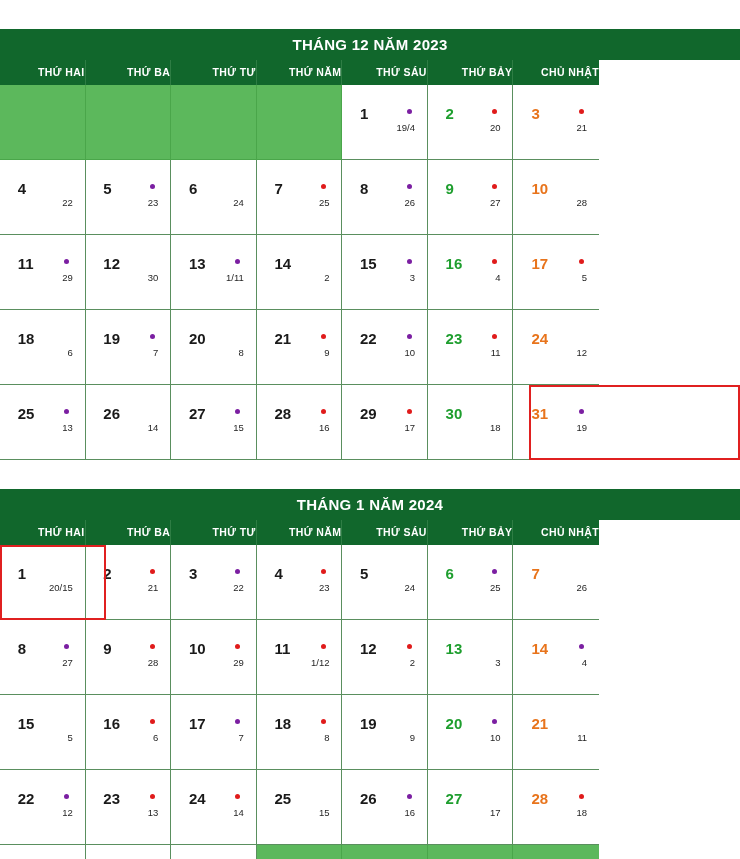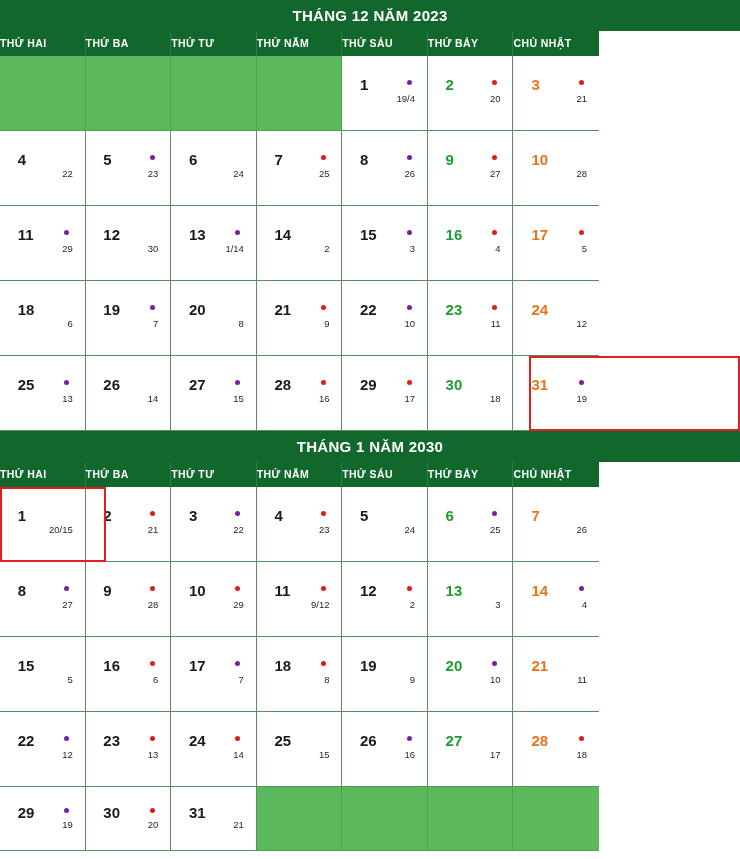--- a/index.html
+++ b/index.html
@@ -8,21 +8,21 @@
     background: #ffffff;
     font-family: "Liberation Sans", sans-serif;
   }
   .calendar-page {
     width: 740px;
     height: 859px;
     position: relative;
     overflow: hidden;
     background: #ffffff;
   }
-  .month-block { width: 599px; }
+  .month-block { width: 599px; margin-top: 29px; }
 
   .month-title {
     background: #11672c;
     color: #ffffff;
     font-size: 15px;
     font-weight: bold;
     letter-spacing: .3px;
     text-align: center;
     line-height: 31px;
     height: 31px;
@@ -33,21 +33,21 @@
     display: grid;
     grid-template-columns: repeat(7, 1fr);
     background: #11672c;
     height: 25px;
   }
   .weekday-cell {
     color: #ffffff;
     font-size: 10.5px;
     font-weight: bold;
     letter-spacing: .4px;
-    text-align: left;
+    text-align: right;
     line-height: 25px;
     border-right: 1px solid #2e7d44;
   }
   .weekday-cell:last-child { border-right: none; }
 
   .weeks { position: relative; }
   .week-row {
     display: grid;
     grid-template-columns: repeat(7, 1fr);
     height: 75px;
@@ -185,21 +185,21 @@
               <span class="solar">11</span>
               <span class="lunar">29</span>
               <span class="dot purple"></span>
             </div>
             <div class="day-cell">
               <span class="solar">12</span>
               <span class="lunar">30</span>
             </div>
             <div class="day-cell">
               <span class="solar">13</span>
-              <span class="lunar">1/14</span>
+              <span class="lunar">1/11</span>
               <span class="dot purple"></span>
             </div>
             <div class="day-cell">
               <span class="solar">14</span>
               <span class="lunar">2</span>
             </div>
             <div class="day-cell">
               <span class="solar">15</span>
               <span class="lunar">3</span>
               <span class="dot purple"></span>
@@ -281,21 +281,21 @@
             <div class="day-cell">
               <span class="solar sun">31</span>
               <span class="lunar">19</span>
               <span class="dot purple"></span>
             </div>
           </div>
           <div class="highlight-box" style="left: 528.571px; width: 211.429px; top: 300px; height: 75px;"></div>
         </div>
       </div>
       <div class="month-block">
-        <div class="month-title">THÁNG 1 NĂM 2030</div>
+        <div class="month-title">THÁNG 1 NĂM 2024</div>
         <div class="weekday-row">
           <div class="weekday-cell">THỨ HAI</div>
           <div class="weekday-cell">THỨ BA</div>
           <div class="weekday-cell">THỨ TƯ</div>
           <div class="weekday-cell">THỨ NĂM</div>
           <div class="weekday-cell">THỨ SÁU</div>
           <div class="weekday-cell">THỨ BẢY</div>
           <div class="weekday-cell">CHỦ NHẬT</div>
         </div>
         <div class="weeks">
@@ -344,21 +344,21 @@
               <span class="lunar">28</span>
               <span class="dot red"></span>
             </div>
             <div class="day-cell">
               <span class="solar">10</span>
               <span class="lunar">29</span>
               <span class="dot red"></span>
             </div>
             <div class="day-cell">
               <span class="solar">11</span>
-              <span class="lunar">9/12</span>
+              <span class="lunar">1/12</span>
               <span class="dot red"></span>
             </div>
             <div class="day-cell">
               <span class="solar">12</span>
               <span class="lunar">2</span>
               <span class="dot red"></span>
             </div>
             <div class="day-cell">
               <span class="solar sat">13</span>
               <span class="lunar">3</span>

